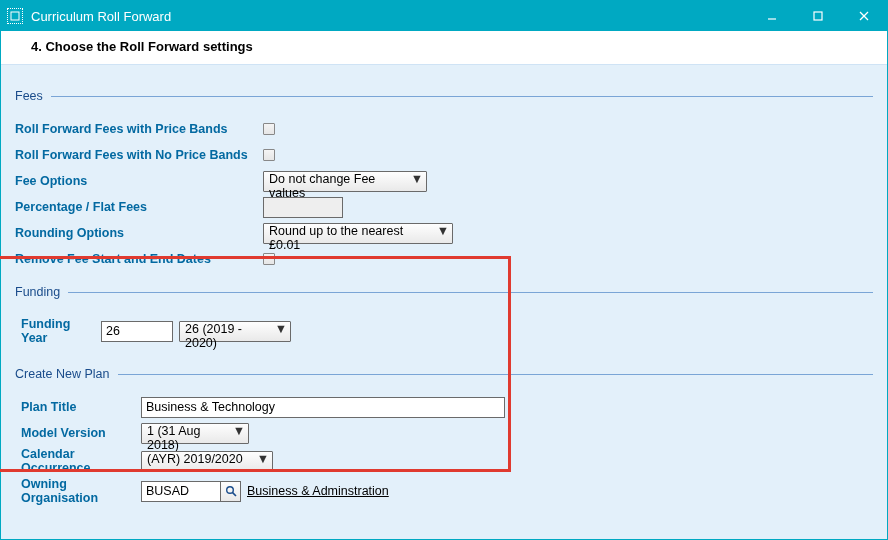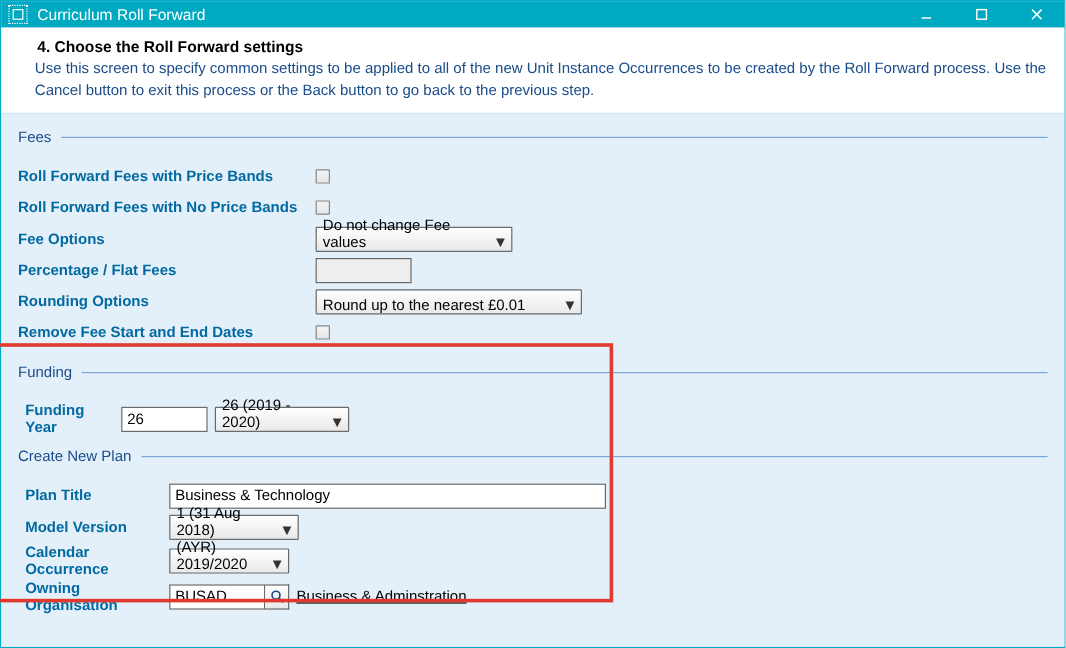--- a/index.html
+++ b/index.html
@@ -59,20 +59,21 @@
   .body {
     flex: 1;
     padding: 12px 14px 14px 14px;
     color: #1a4c8b;
     background: #e3f0fa;
     position: relative;
   }
   .fieldset {
     position: relative;
     margin-bottom: 14px;
+    margin-top: 12px;
   }
   .legend {
     color: #1a4c8b;
     font-size: 12.5px;
     background: #e3f0fa;
     padding: 0 4px 0 0;
     position: relative;
     display: inline-block;
   }
   .legend-line {
@@ -101,21 +102,21 @@
   .funding-year-row .lbl { width: 80px; padding-right: 4px; }
   .plan .lbl { width: 120px; }
   .chk {
     width: 12px; height: 12px;
     background: linear-gradient(#f4f4f4,#e6e6e6);
     border: 1px solid #888;
     border-radius: 1px;
   }
   .select {
     display: inline-flex;
-    align-items: flex-end;
+    align-items: flex-start;
     height: 21px;
     border: 1px solid #6a6a6a;
     background: linear-gradient(#fefefe,#e9e9e9);
     padding: 0 2px 0 5px;
     font-size: 12.5px;
     color: #000;
     border-radius: 1px;
   }
   .select .caret {
     margin-left: 6px;
@@ -178,21 +179,20 @@
         <svg width="12" height="12" viewBox="0 0 12 12">
             <line x1="2" y1="2" x2="10" y2="10" stroke-width="1.3"></line>
             <line x1="10" y1="2" x2="2" y2="10" stroke-width="1.3"></line>
           </svg>
       </div>
     </div>
   </div>
 
   <div class="formhdr">
     <div class="formhdr-title">4. Choose the Roll Forward settings</div>
-    <div class="formhdr-sub">Use this screen to specify common settings to be applied to all of the new Unit Instance Occurrences to be created by the Roll Forward process. Use the Cancel button to exit this process or the Back button to go back to the previous step.</div>
   </div>
 
   <div class="body">
 
     <div class="fieldset fees">
       <div class="legend-line">
         <span class="legend">Fees</span>
         <span class="rule"></span>
       </div>
       <div style="height:6px;"></div>
@@ -213,21 +213,21 @@
         </span>
       </div>
       <div class="row">
         <span class="lbl">Percentage / Flat Fees</span>
         <span class="text-input disabled" style="width:80px;">
           <span></span>
         </span>
       </div>
       <div class="row">
         <span class="lbl">Rounding Options</span>
-        <span class="select" style="width:222px;">
+        <span class="select" style="width:190px;">
           <span style="flex:1">Round up to the nearest £0.01</span>
           <span class="caret">▼</span>
         </span>
       </div>
       <div class="row">
         <span class="lbl">Remove Fee Start and End Dates</span>
         <span class="chk"></span>
       </div>
     </div>
 
@@ -267,21 +267,21 @@
           </div>
           <div class="row">
             <span class="lbl">Model Version</span>
             <span class="select" style="width:108px;">
               <span style="flex:1">1  (31 Aug 2018)</span>
               <span class="caret">▼</span>
             </span>
           </div>
           <div class="row">
             <span class="lbl">Calendar Occurrence</span>
-            <span class="select" style="width:100px;">
+            <span class="select" style="width:132px;">
               <span style="flex:1">(AYR) 2019/2020</span>
               <span class="caret">▼</span>
             </span>
           </div>
           <div class="row">
             <span class="lbl">Owning Organisation</span>
             <span class="text-input" style="width:80px;text-align:right;">
               <span>BUSAD</span>
             </span>
             <span class="lookup-btn">

